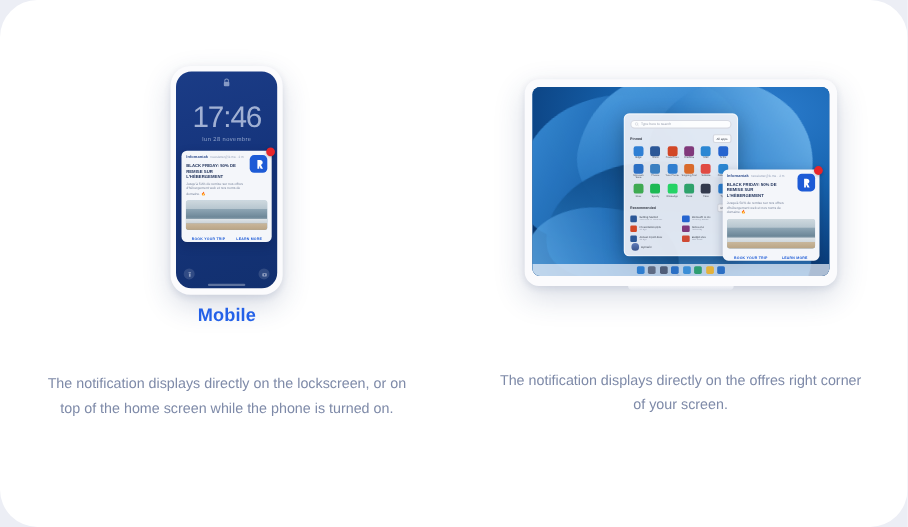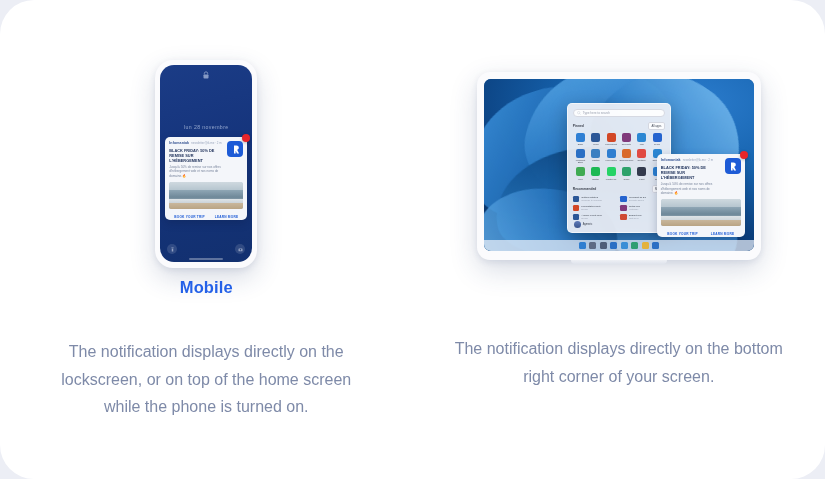--- a/index.html
+++ b/index.html
@@ -330,21 +330,21 @@
     color: #2461e8;
     letter-spacing: .1px;
   }
   .label-mobile  { top: 278px; }
   .label-desktop { top: 272px; }
 
   .caption {
     position: absolute;
     left: 50%; transform: translateX(-50%);
     text-align: center;
-    font-size: 16px;
+    font-size: 13px;
     line-height: 1.72;
     color: #7e8aa8;
     width: 330px;
   }
   .cap-mobile  { top: 338px; }
   .cap-desktop { top: 335px; }
 </style>
 </head>
 <body>
 
@@ -355,20 +355,21 @@
 
       <div class="stage phone-stage">
         <div class="phone">
           <div class="phone-screen">
 
             <svg class="lock-glyph" viewBox="0 0 12 14">
               <path d="M3 6V4.5a3 3 0 016 0V6" fill="none" stroke="#cfdaf0" stroke-width="1.6"></path>
               <rect x="1.6" y="6" width="8.8" height="7" rx="1.6" fill="#cfdaf0"></rect>
             </svg>
 
+            <div class="clock">17:46</div>
             <div class="datetxt">lun 28 novembre</div>
 
             <div class="phone-notif">
               <div class="notif">
                 <span class="badge-dot"></span>
                 <div class="notif-inner">
                   <div class="notif-head">
                     <span class="brand-mark">Infomaniak</span>
                     <span class="head-meta">newsletter@ik.me · 2 m</span>
                   </div>
@@ -625,17 +626,17 @@
                   <span class="tb-ico" style="background: rgb(46, 158, 114);"></span>
                   <span class="tb-ico" style="background: rgb(227, 178, 60);"></span>
                   <span class="tb-ico" style="background: rgb(43, 111, 196);"></span>
                 </div>
             </div>
           </div>
           <div class="mon-foot"></div>
         </div>
       </div>
 
-      <div class="caption cap-desktop">The notification displays directly on the bottom right corner of your screen.</div>
+      <div class="caption cap-desktop">The notification displays directly on the offres right corner of your screen.</div>
     </div>
 
   </div>
 </div>
 
 </body></html>

